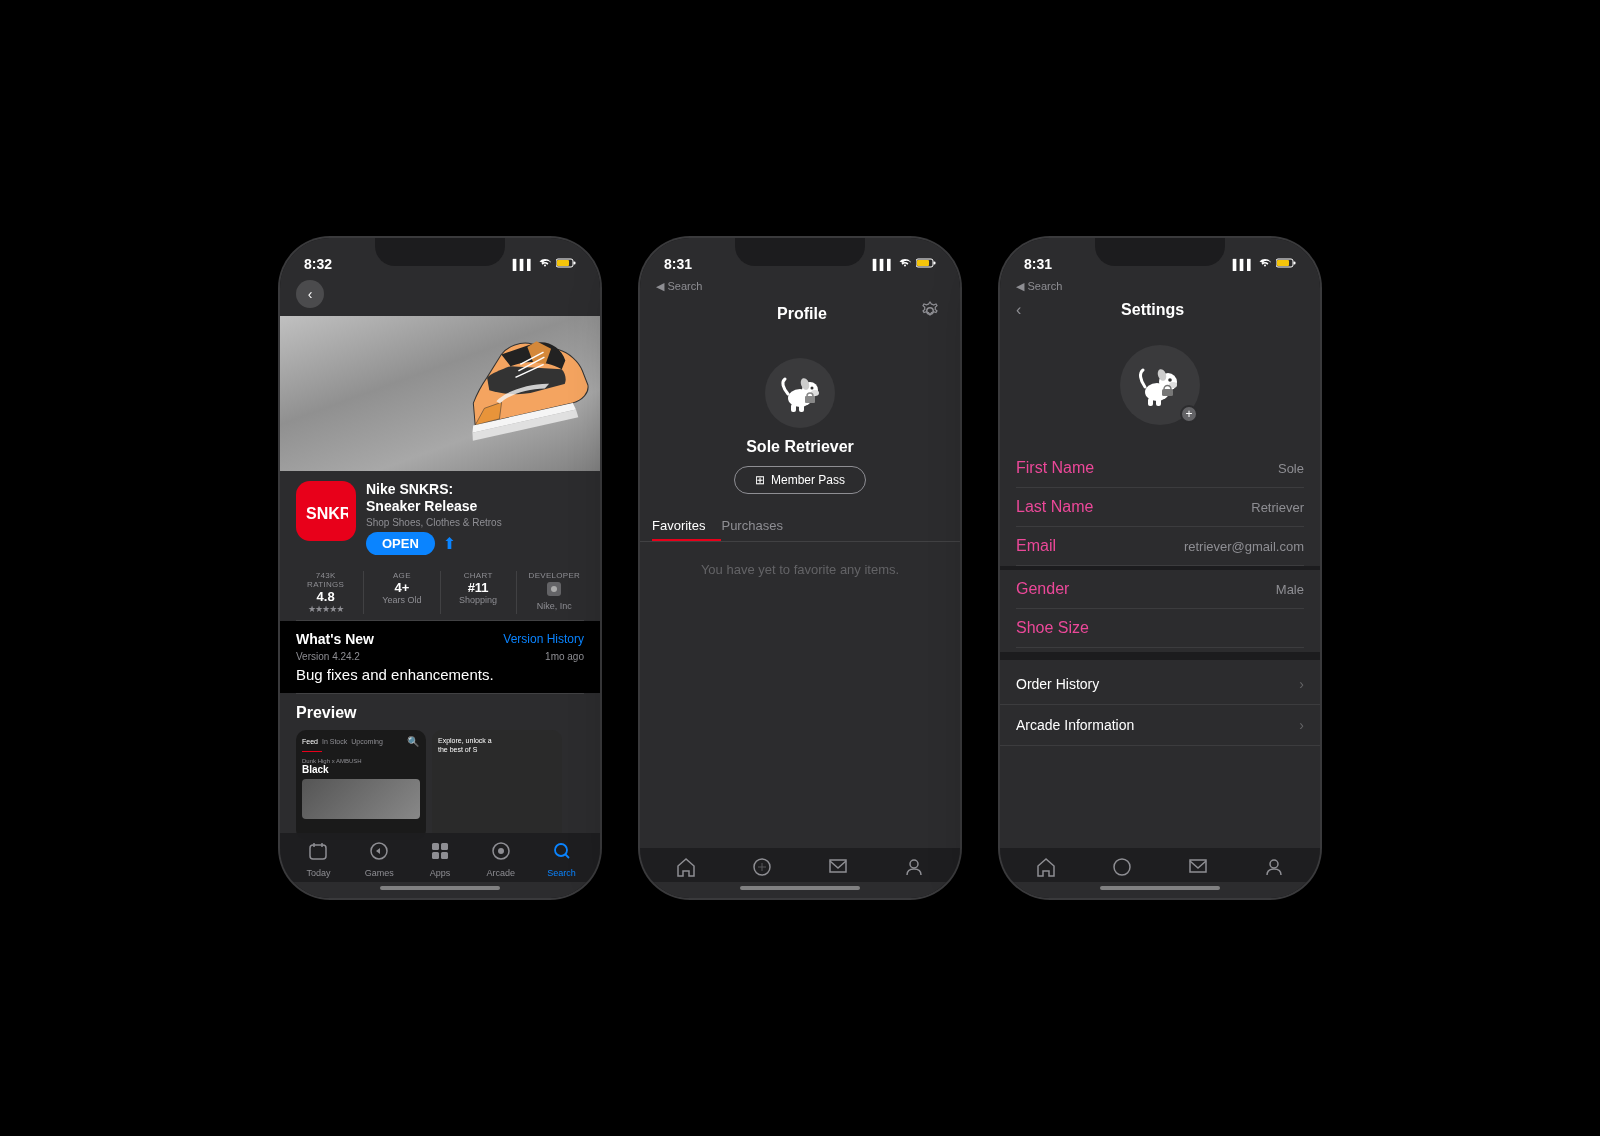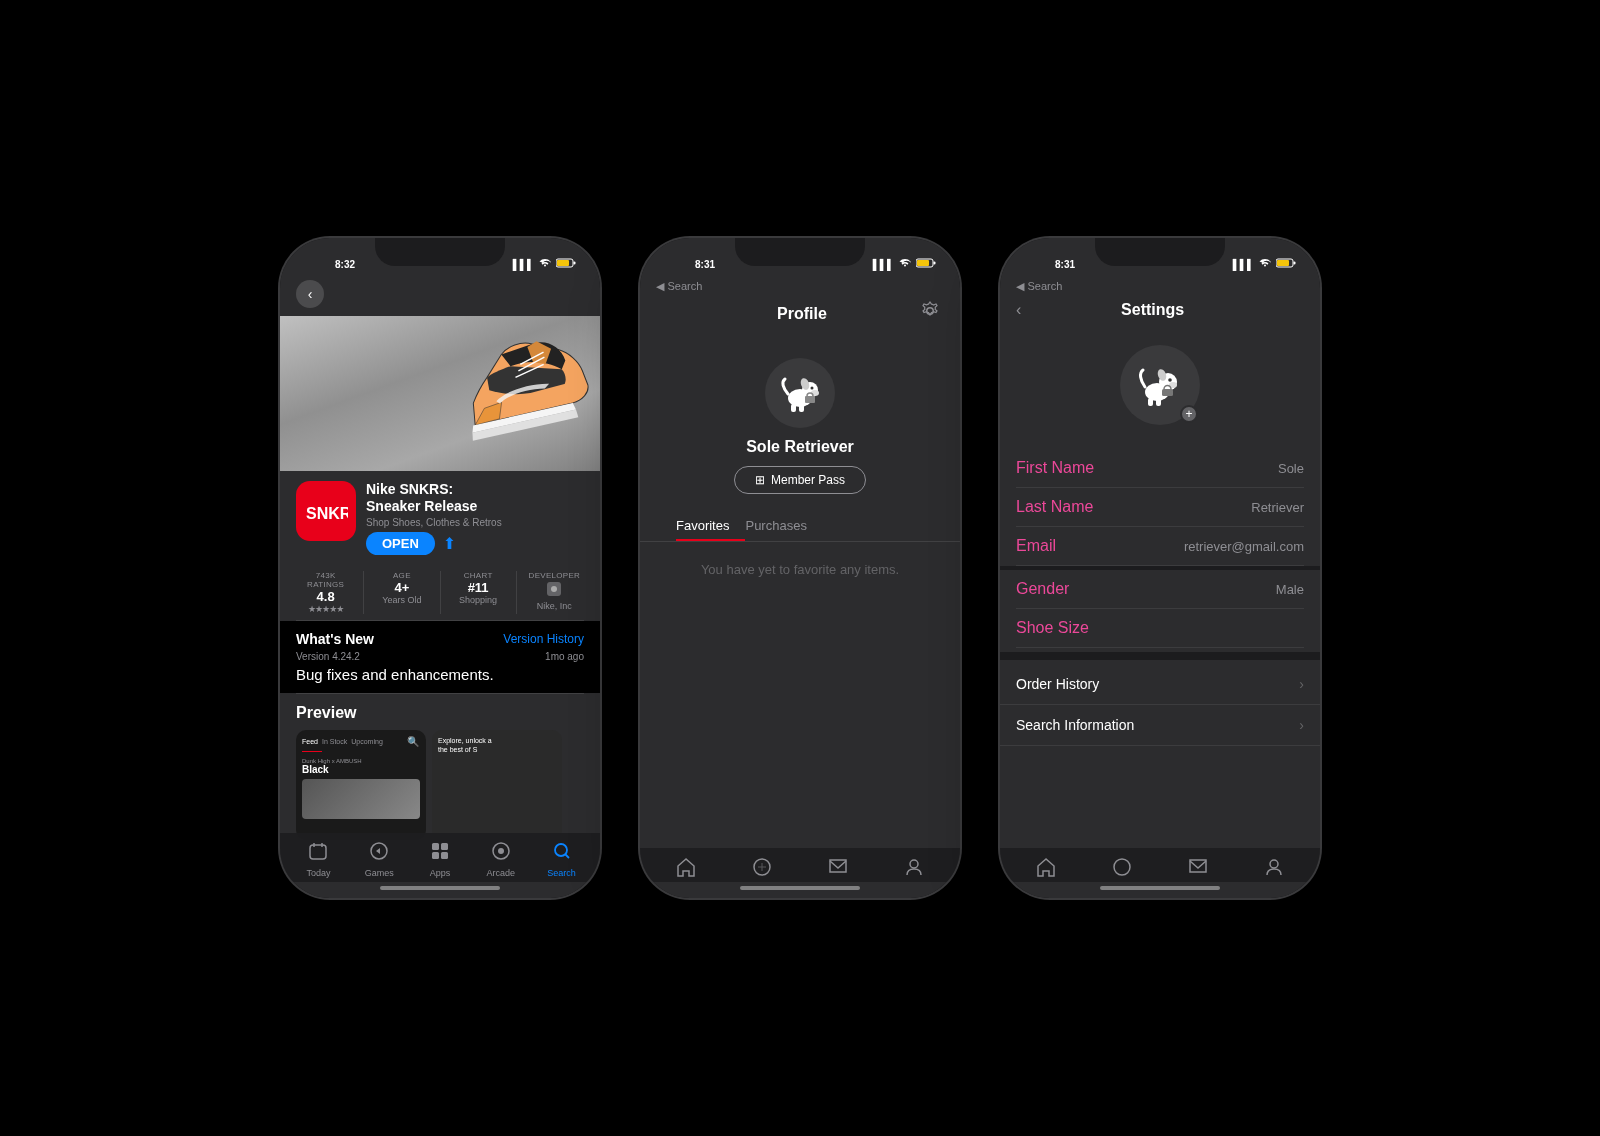--- a/index.html
+++ b/index.html
@@ -58,21 +58,21 @@
       align-items: center;
       padding: 12px 24px 0;
       font-size: 11px;
       font-weight: 600;
       color: #fff;
       height: 40px;
       position: relative;
       z-index: 5;
     }
 
-    .status-time { font-size: 10px; font-weight: 700; margin-left: 31px; }
+    .status-time { font-size: 14px; font-weight: 700; }
     .status-icons { display: flex; gap: 4px; align-items: center; font-size: 10px; }
 
     
     .home-bar {
       position: absolute;
       bottom: 8px;
       left: 50%;
       transform: translateX(-50%);
       width: 120px;
       height: 4px;
@@ -270,21 +270,21 @@
       padding: 6px 20px;
       display: flex;
       align-items: center;
       gap: 6px;
       color: #fff;
       font-size: 12px;
     }
 
     .favorites-tabs {
       display: flex;
-      padding: 0 36px;
+      padding: 0 12px;
       border-bottom: 1px solid rgba(255,255,255,0.1);
       margin-bottom: 0;
     }
 
     .fav-tab {
       padding: 8px 16px 8px 0;
       font-size: 13px;
       color: #8e8e93;
       position: relative;
     }
@@ -842,21 +842,21 @@
           </div>
         </div>
 
         <div style="height:8px;background:#1c1c1e;margin:4px 0;"></div>
 
         <div class="settings-row">
           <span class="settings-row-label">Order History</span>
           <span class="chevron-right">›</span>
         </div>
         <div class="settings-row">
-          <span class="settings-row-label">Search Information</span>
+          <span class="settings-row-label">Arcade Information</span>
           <span class="chevron-right">›</span>
         </div>
 
       </div>
 
       <div class="settings-tab-bar">
         <div class="tab-item">
           <svg width="22" height="22" viewBox="0 0 22 22">
               <path d="M11 3L3 10v10h5v-5h6v5h5V10z" fill="none" stroke="#8e8e93" stroke-width="1.5"></path>
             </svg>

